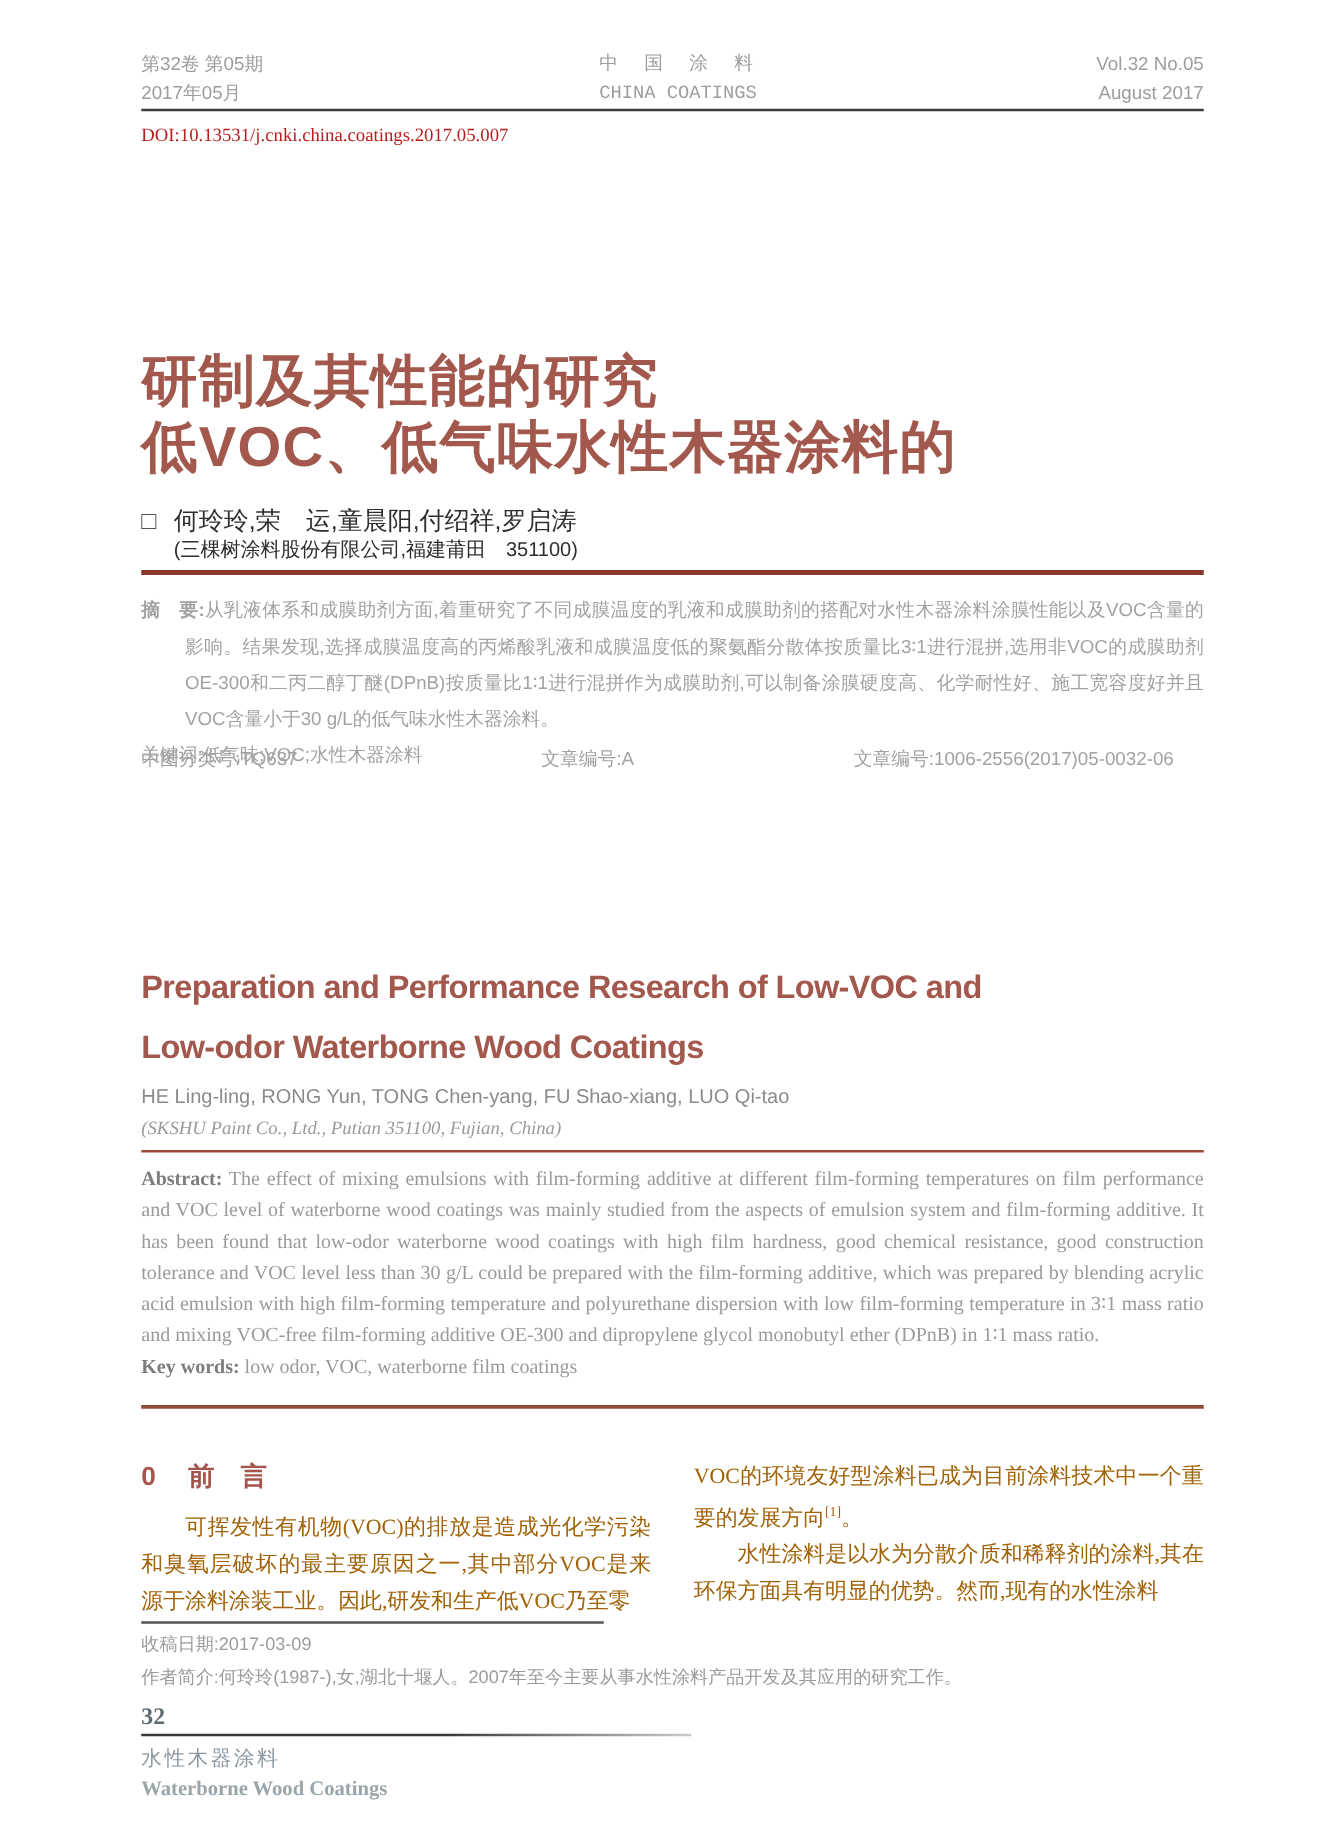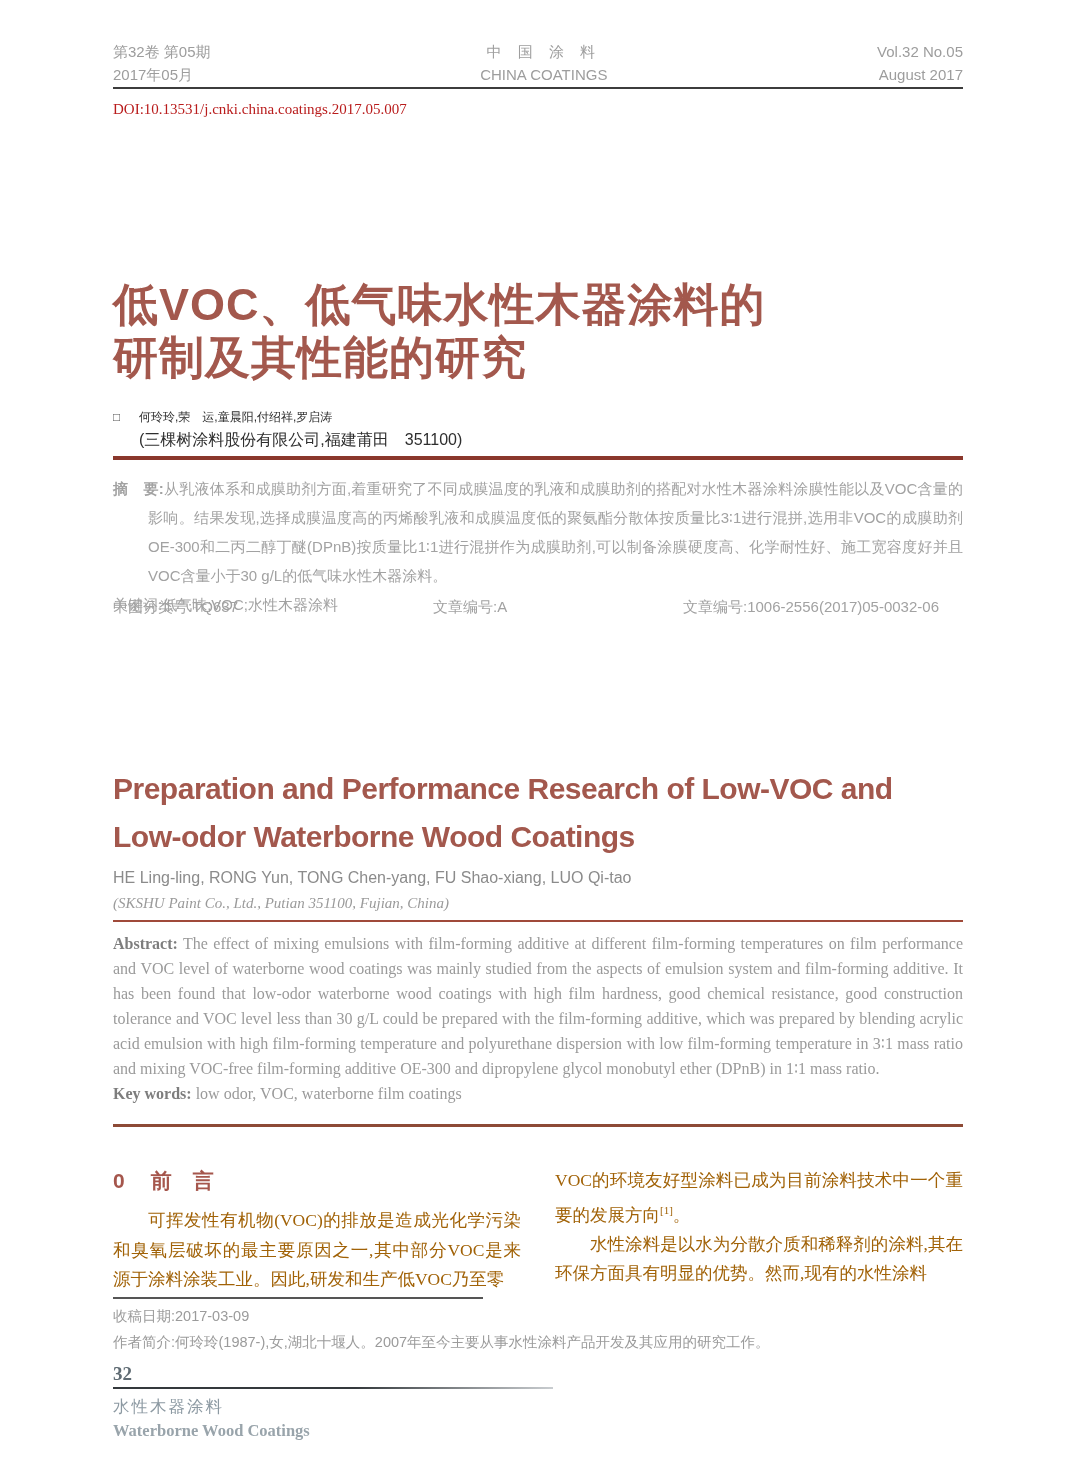--- a/index.html
+++ b/index.html
@@ -5,48 +5,48 @@
   html,body{margin:0;padding:0;background:#ffffff;}
   body{width:1075px;height:1459px;position:relative;overflow:hidden;
        font-family:"Liberation Sans","DejaVu Sans",sans-serif;color:#222;}
   .content{position:absolute;left:113px;top:0;width:850px;}
   .abs{position:absolute;left:0;width:850px;}
 
   
   .jheader{top:40px;display:flex;justify-content:space-between;color:#9d9d9d;
            font-size:15px;line-height:23px;}
   .jh-col{white-space:nowrap;}
-  .jh-center{text-align:center;}
+  .jh-center{font-family:Liberation Mono, monospace;}
   .jh-right{text-align:right;}
   .jh-cn{letter-spacing:6px;}
   .header-rule{top:87px;border-top:2px solid #3c3c3c;height:0;}
   .doi{top:91px;font-family:"Liberation Serif","DejaVu Serif",serif;
        font-size:15px;color:#b91c1c;margin-top:10px;}
 
   
   .title-cn{top:278px;color:#a3584d;font-size:45px;line-height:53px;
             font-weight:bold;letter-spacing:1px;}
 
   
-  .authors-cn{top:404px;font-size:12px;color:#2e2e2e;line-height:26px;}
+  .authors-cn{top:404px;font-size:20px;color:#2e2e2e;line-height:26px;}
   .authors-cn .marker{display:inline-block;width:26px;color:#555;}
   .affil-cn{top:430px;font-size:16px;color:#2e2e2e;padding-left:26px;}
   .thick-rule{top:456px;height:4px;background:#8a372c;}
 
   
   .cn-abstract{top:474px;color:#a2a2a2;font-size:15px;line-height:29px;
                text-align:justify;}
   .hang{padding-left:35px;text-indent:-35px;margin:0;}
   .kw-line{margin:0;}
   .class-row{top:598px;display:flex;color:#a2a2a2;font-size:15px;}
   .class-row .c1{width:320px;}
   .class-row .c2{width:250px;}
 
   
-  .title-en{top:765px;color:#a3584d;font-size:30px;line-height:48px;
+  .title-en{top:765px;color:#a3584d;font-size:26px;line-height:48px;
             font-weight:bold;letter-spacing:-0.5px;}
   .authors-en{top:869px;font-size:16px;color:#8b8b8b;}
   .affil-en{top:895px;font-size:15px;color:#9a9a9a;font-style:italic;
             font-family:"Liberation Serif","DejaVu Serif",serif;}
   .thin-rule{top:920px;height:2px;background:#a04a3a;}
 
   .en-abstract{top:931px;font-family:"Liberation Serif","DejaVu Serif",serif;
                font-size:16px;line-height:25px;color:#9a9a9a;text-align:justify;}
   .en-abstract p{margin:0;}
   .en-abstract b{color:#7d7d7d;}
@@ -96,22 +96,22 @@
     </div>
     <div class="jh-col jh-right">
       <div>Vol.32 No.05</div>
       <div>August 2017</div>
     </div>
   </div>
   <div class="abs header-rule"></div>
   <div class="abs doi">DOI:10.13531/j.cnki.china.coatings.2017.05.007</div>
 
   <div class="abs title-cn">
+    <div>研制及其性能的研究</div>
     <div>低VOC、低气味水性木器涂料的</div>
-    <div>研制及其性能的研究</div>
   </div>
 
   <div class="abs authors-cn">
     <span class="marker">□</span><span>何玲玲,荣　运,童晨阳,付绍祥,罗启涛</span>
   </div>
   <div class="abs affil-cn">(三棵树涂料股份有限公司,福建莆田　351100)</div>
   <div class="abs thick-rule"></div>
 
   <div class="abs cn-abstract">
     <p class="hang"><b>摘　要:</b><span>从乳液体系和成膜助剂方面,着重研究了不同成膜温度的乳液和成膜助剂的搭配对水性木器涂料涂膜性能以及VOC含量的影响。结果发现,选择成膜温度高的丙烯酸乳液和成膜温度低的聚氨酯分散体按质量比3∶1进行混拼,选用非VOC的成膜助剂OE-300和二丙二醇丁醚(DPnB)按质量比1∶1进行混拼作为成膜助剂,可以制备涂膜硬度高、化学耐性好、施工宽容度好并且VOC含量小于30 g/L的低气味水性木器涂料。</span></p>

